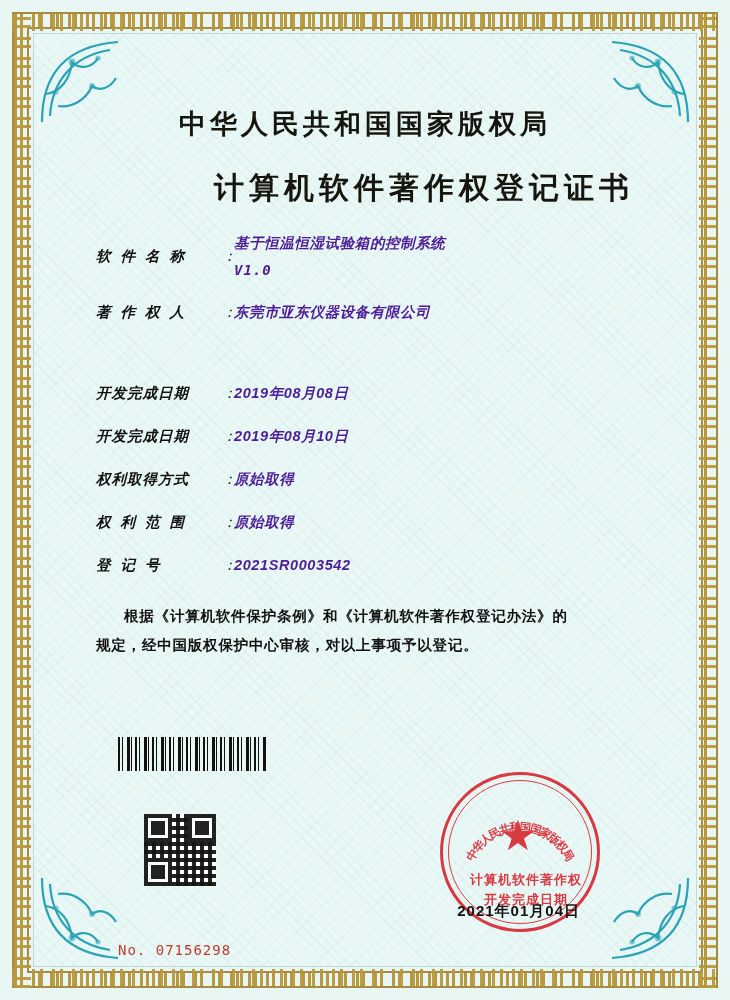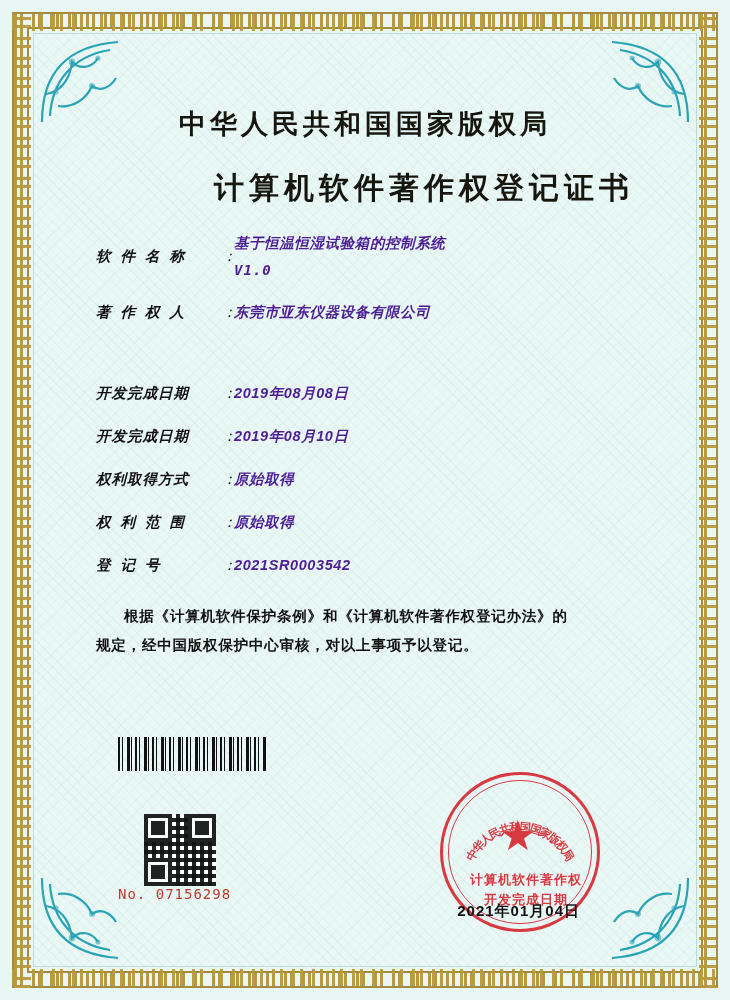--- a/index.html
+++ b/index.html
@@ -306,21 +306,21 @@
     font-family: "DejaVu Serif", "Liberation Serif", serif;
     letter-spacing: 1px;
   }
   .seal-line1 { top: 96px; }
   .seal-line2 { top: 116px; }
 
   
   .footer-no {
     position: absolute;
     left: 84px;
-    top: 852px;
+    top: 908px;
     font-family: "DejaVu Sans Mono", "Liberation Mono", monospace;
     font-size: 14px;
     color: #c0392b;
     letter-spacing: 1px;
   }
   .footer-date {
     position: absolute;
     right: 116px;
     top: 868px;
     font-size: 15px;

